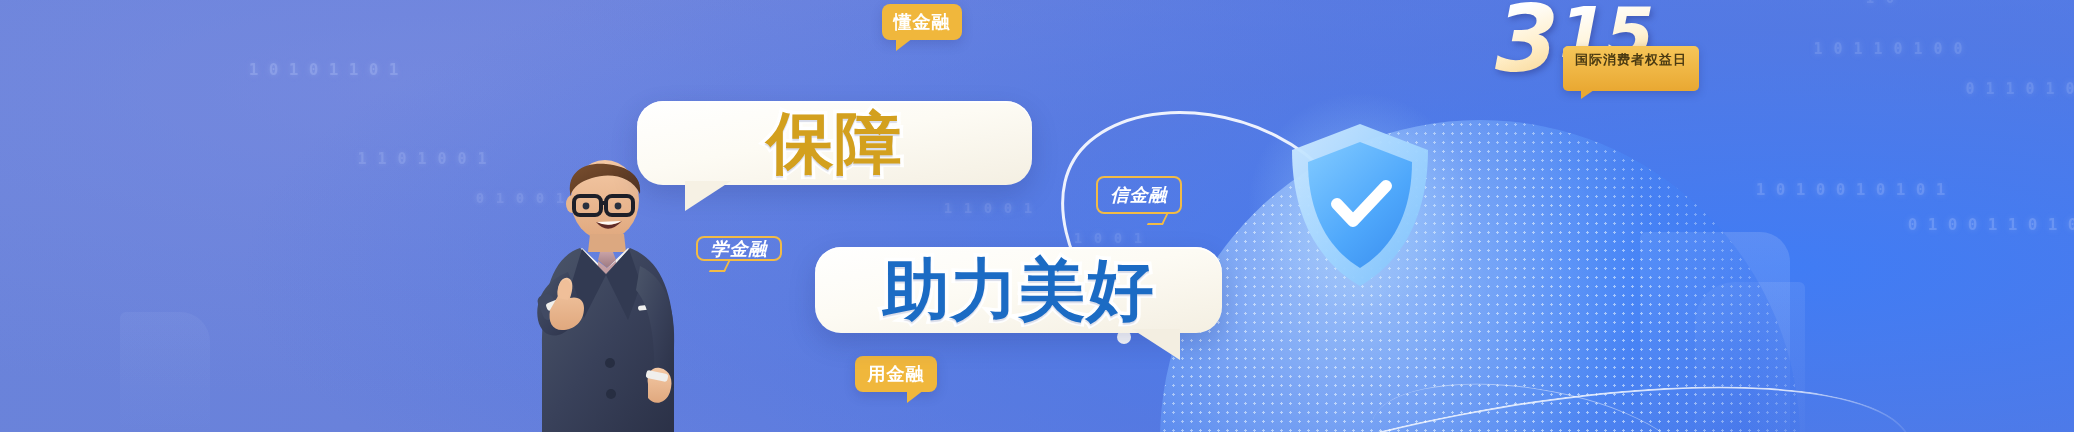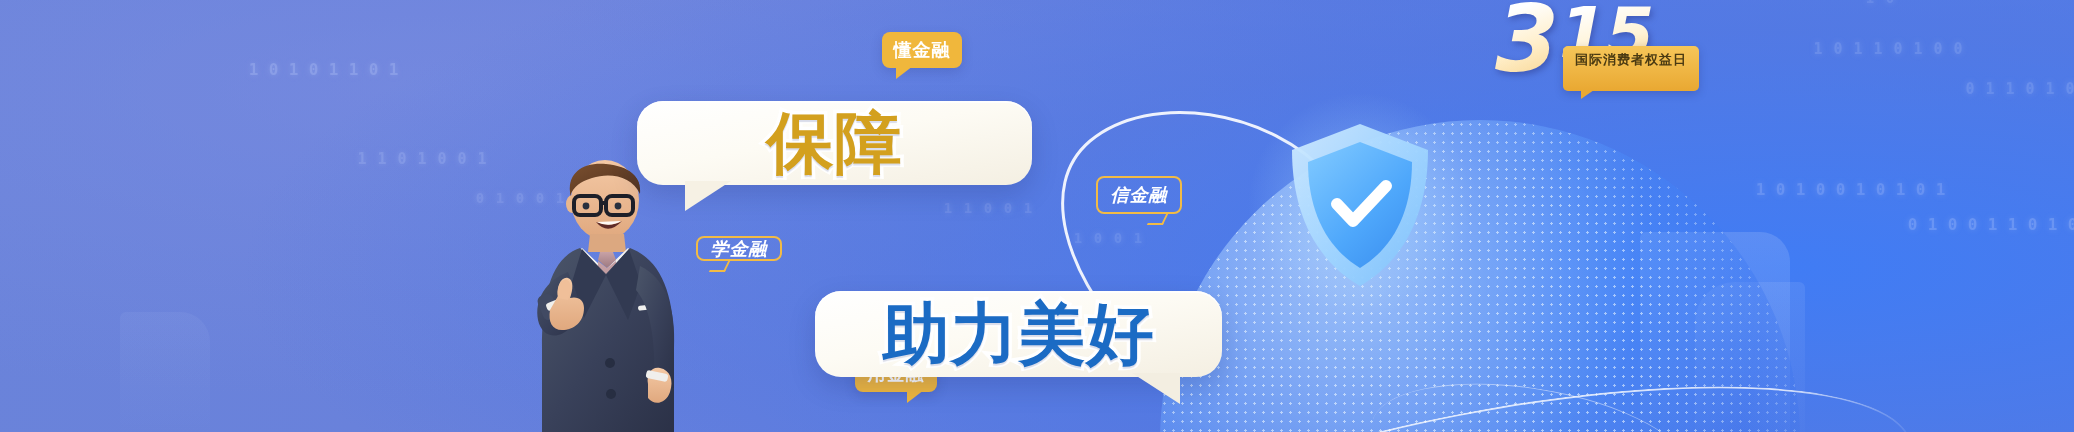--- a/index.html
+++ b/index.html
@@ -80,21 +80,21 @@
   .bubble{
     position:absolute;
     background:linear-gradient(170deg,#ffffff 0%,#fdfbf4 45%,#f4efe2 100%);
     border-radius:26px;
     box-shadow:0 10px 26px rgba(35,48,120,0.22), 0 2px 0 rgba(255,255,255,0.8) inset;
   }
   .bubble .tail{position:absolute;width:0;height:0;}
 
   .head1{left:637px;top:101px;width:395px;height:84px;}
   .head1 .tail{left:48px;bottom:-26px;border-left:0 solid transparent;border-right:46px solid transparent;border-top:30px solid #f6f1e4;}
-  .head2{left:815px;top:247px;width:407px;height:86px;margin-top:44px;}
+  .head2{left:815px;top:247px;width:407px;height:86px;}
   .head2 .tail{right:42px;bottom:-27px;border-left:48px solid transparent;border-right:0 solid transparent;border-top:31px solid #f3eee1;}
 
   .headline{
     position:absolute;left:0;top:0;width:100%;height:100%;
     display:flex;align-items:center;justify-content:center;
     font-family:"DejaVu Sans","Liberation Sans",sans-serif;
     font-size:67px;font-weight:700;line-height:1;
     letter-spacing:1px;white-space:nowrap;
   }
   .headline span{
@@ -114,21 +114,21 @@
     border-radius:8px;white-space:nowrap;
   }
   .tag .ttail{position:absolute;width:0;height:0;}
 
   .tag-filled{background:#f0b73c;color:#ffffff;box-shadow:0 4px 12px rgba(40,50,120,0.2);}
   .tag-filled .ttail{bottom:-11px;border-left:0 solid transparent;border-right:17px solid transparent;border-top:13px solid #f0b73c;}
 
   .tag-outline{background:transparent;color:#ffffff;border:2.5px solid #f2bb45;font-style:italic;}
   .tag-outline .ttail{bottom:-13px;width:16px;height:13px;border-right:2.5px solid #f2bb45;border-bottom:2.5px solid #f2bb45;transform:skewX(-26deg);background:transparent;}
 
-  .t-dong{left:882px;top:32px;width:80px;height:36px;}
+  .t-dong{left:882px;top:4px;width:80px;height:36px;}
   .t-dong .ttail{left:14px;}
   .t-xue{left:696px;top:236px;width:86px;height:25px;}
   .t-xue .ttail{left:14px;}
   .t-xin{left:1096px;top:176px;width:86px;height:38px;}
   .t-xin .ttail{right:14px;}
   .t-yong{left:855px;top:356px;width:82px;height:36px;}
   .t-yong .ttail{left:52px;}
 
   
   .logo315{position:absolute;left:1495px;top:-6px;width:200px;height:110px;}

